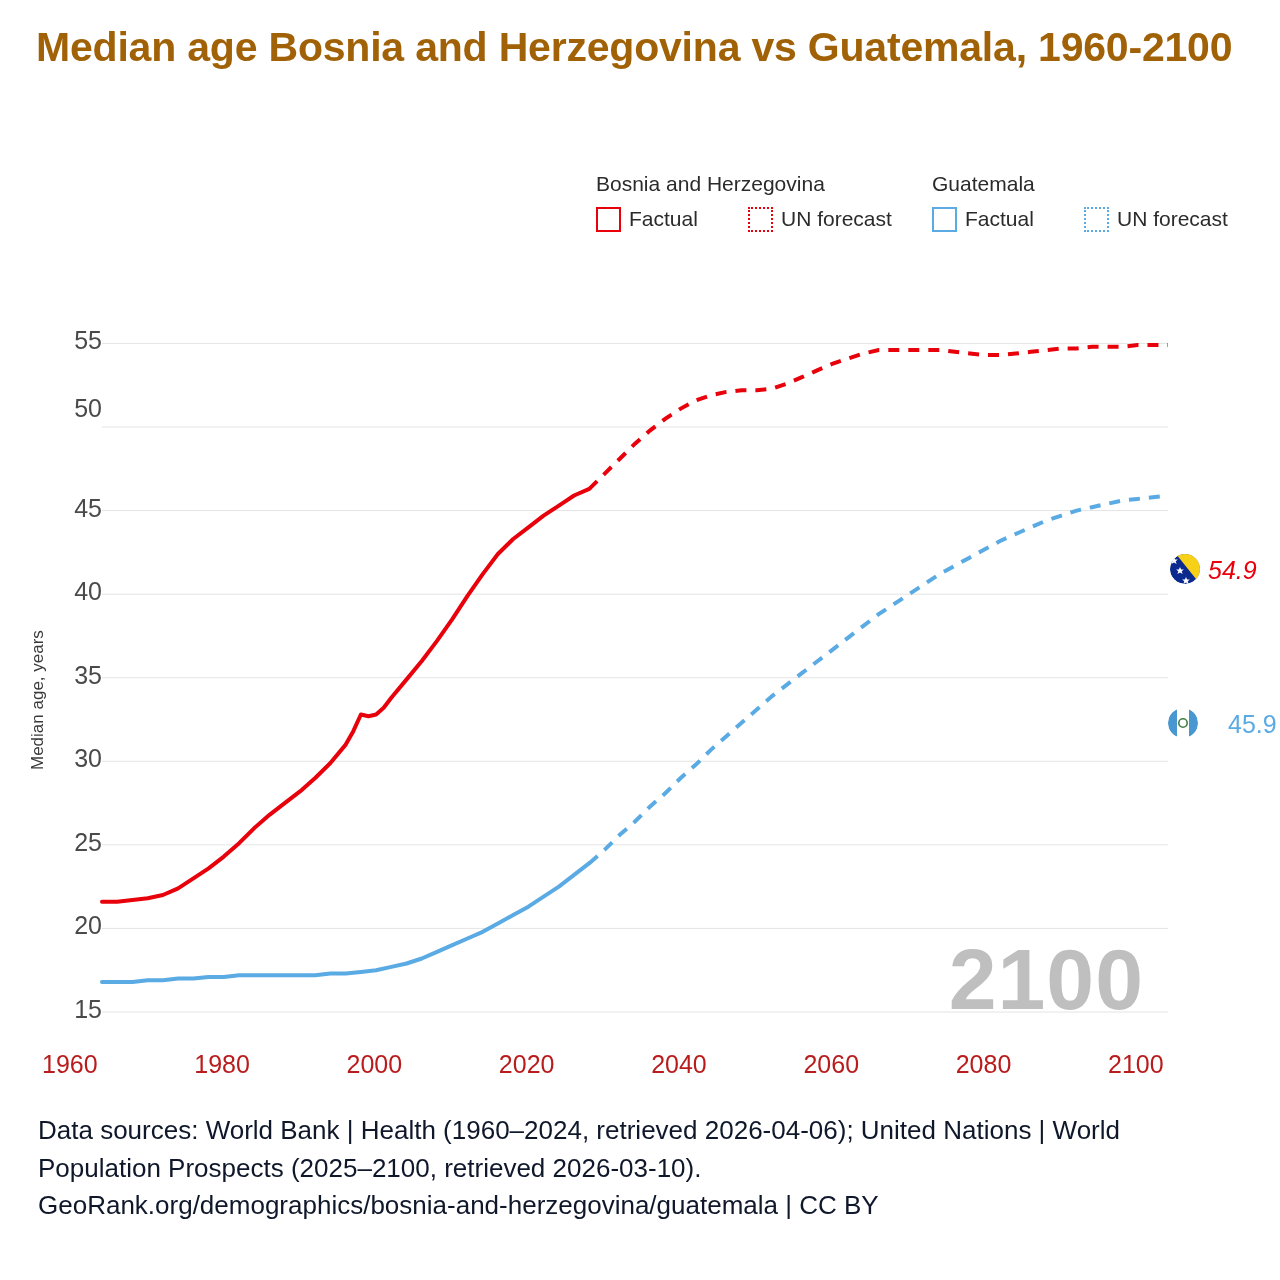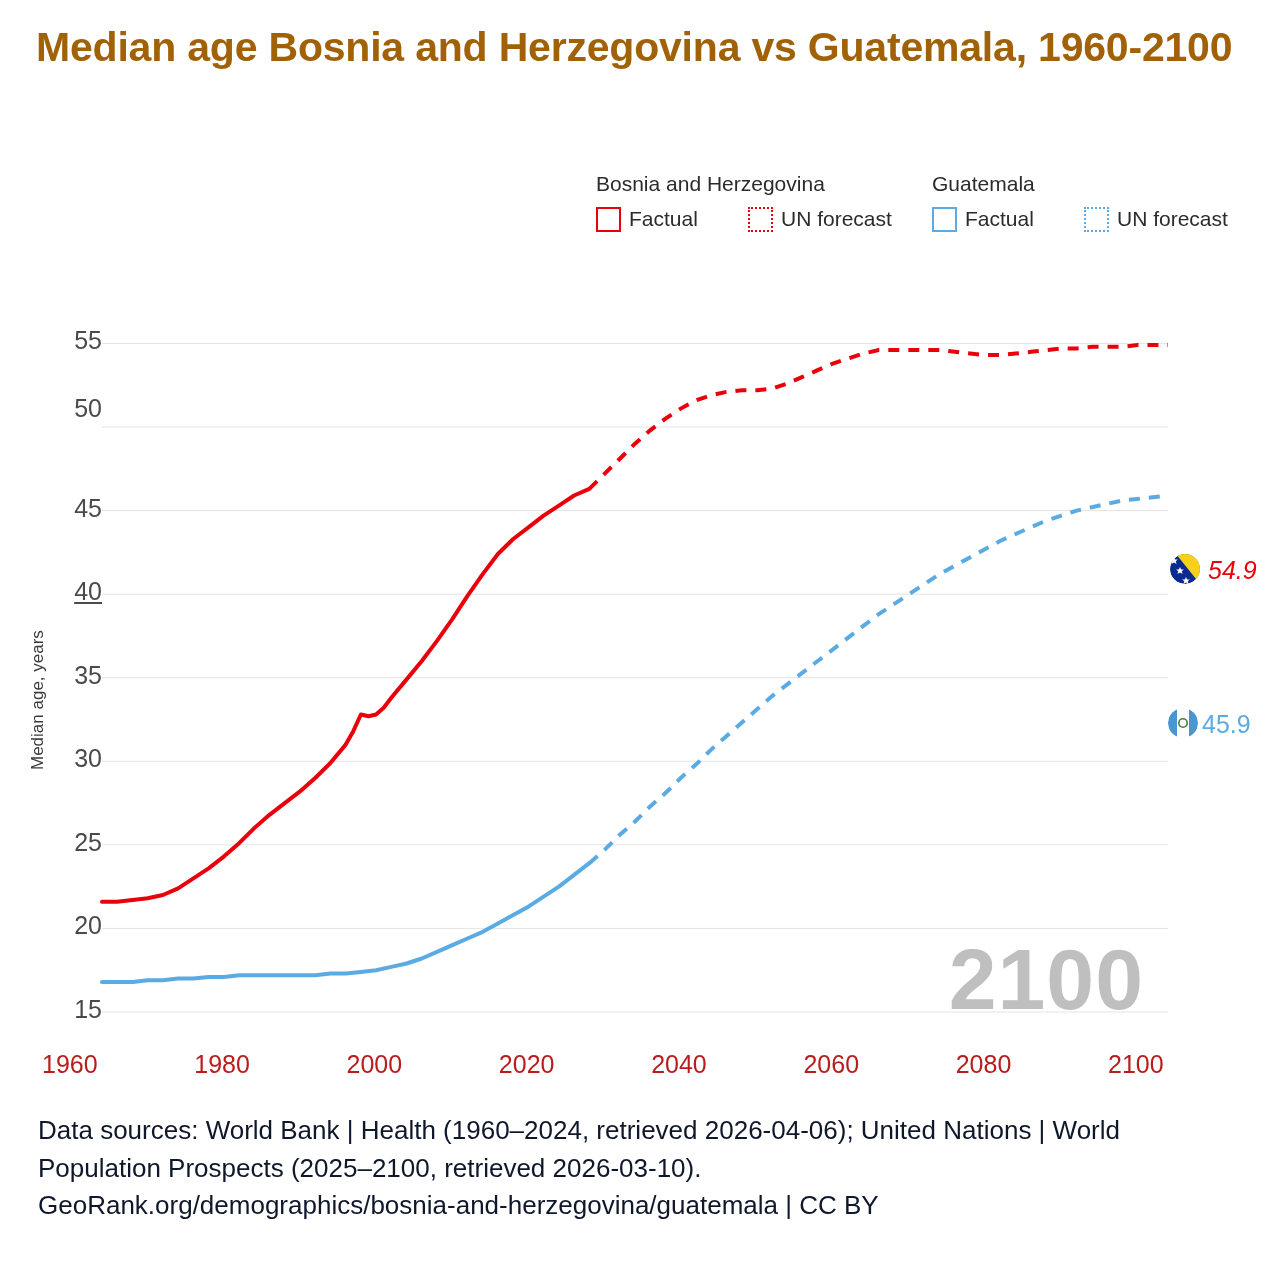--- a/index.html
+++ b/index.html
@@ -127,21 +127,21 @@
     font-size: 86px;
     font-weight: bold;
     color: #bfbfbf;
     letter-spacing: 1px;
   }
   .endlabel {
     position: absolute;
     font-size: 25px;
   }
   .endlabel.red { color: #e8000b; left: 1208px; top: 306px; font-style: italic; }
-  .endlabel.blue { color: #5aaae4; left: 1202px; top: 460px; }
+  .endlabel.blue { color: #5aaae4; left: 1228px; top: 460px; }
   .flag {
     position: absolute;
     width: 30px;
     height: 30px;
     border-radius: 50%;
     overflow: hidden;
   }
   .flag.ba { left: 1170px; top: 304px; }
   .flag.gt { left: 1168px; top: 458px; }
 
@@ -191,21 +191,21 @@
   </div>
 
   <div class="plot-wrap">
     <div class="y-axis-title">Median age, years</div>
     <div class="ytick-holder">
         <div class="ytick" style="top: 745px;">15</div>
         <div class="ytick" style="top: 661.429px;">20</div>
         <div class="ytick" style="top: 577.857px;">25</div>
         <div class="ytick" style="top: 494.286px;">30</div>
         <div class="ytick" style="top: 410.714px;">35</div>
-        <div class="ytick" style="top: 327.143px; text-decoration: underline;">40</div>
+        <div class="ytick" style="top: 327.143px;">40</div>
         <div class="ytick" style="top: 243.571px;">45</div>
         <div class="ytick" style="top: 144px;">50</div>
         <div class="ytick" style="top: 76.4286px;">55</div>
       </div>
     <svg id="chart-svg" width="1280" height="830">
         <line x1="102" x2="1168" y1="762" y2="762" stroke="#e4e4e4" stroke-width="1"></line>
         <line x1="102" x2="1168" y1="678.4285714285714" y2="678.4285714285714" stroke="#e4e4e4" stroke-width="1"></line>
         <line x1="102" x2="1168" y1="594.8571428571429" y2="594.8571428571429" stroke="#e4e4e4" stroke-width="1"></line>
         <line x1="102" x2="1168" y1="511.2857142857143" y2="511.2857142857143" stroke="#e4e4e4" stroke-width="1"></line>
         <line x1="102" x2="1168" y1="427.7142857142857" y2="427.7142857142857" stroke="#e4e4e4" stroke-width="1"></line>

